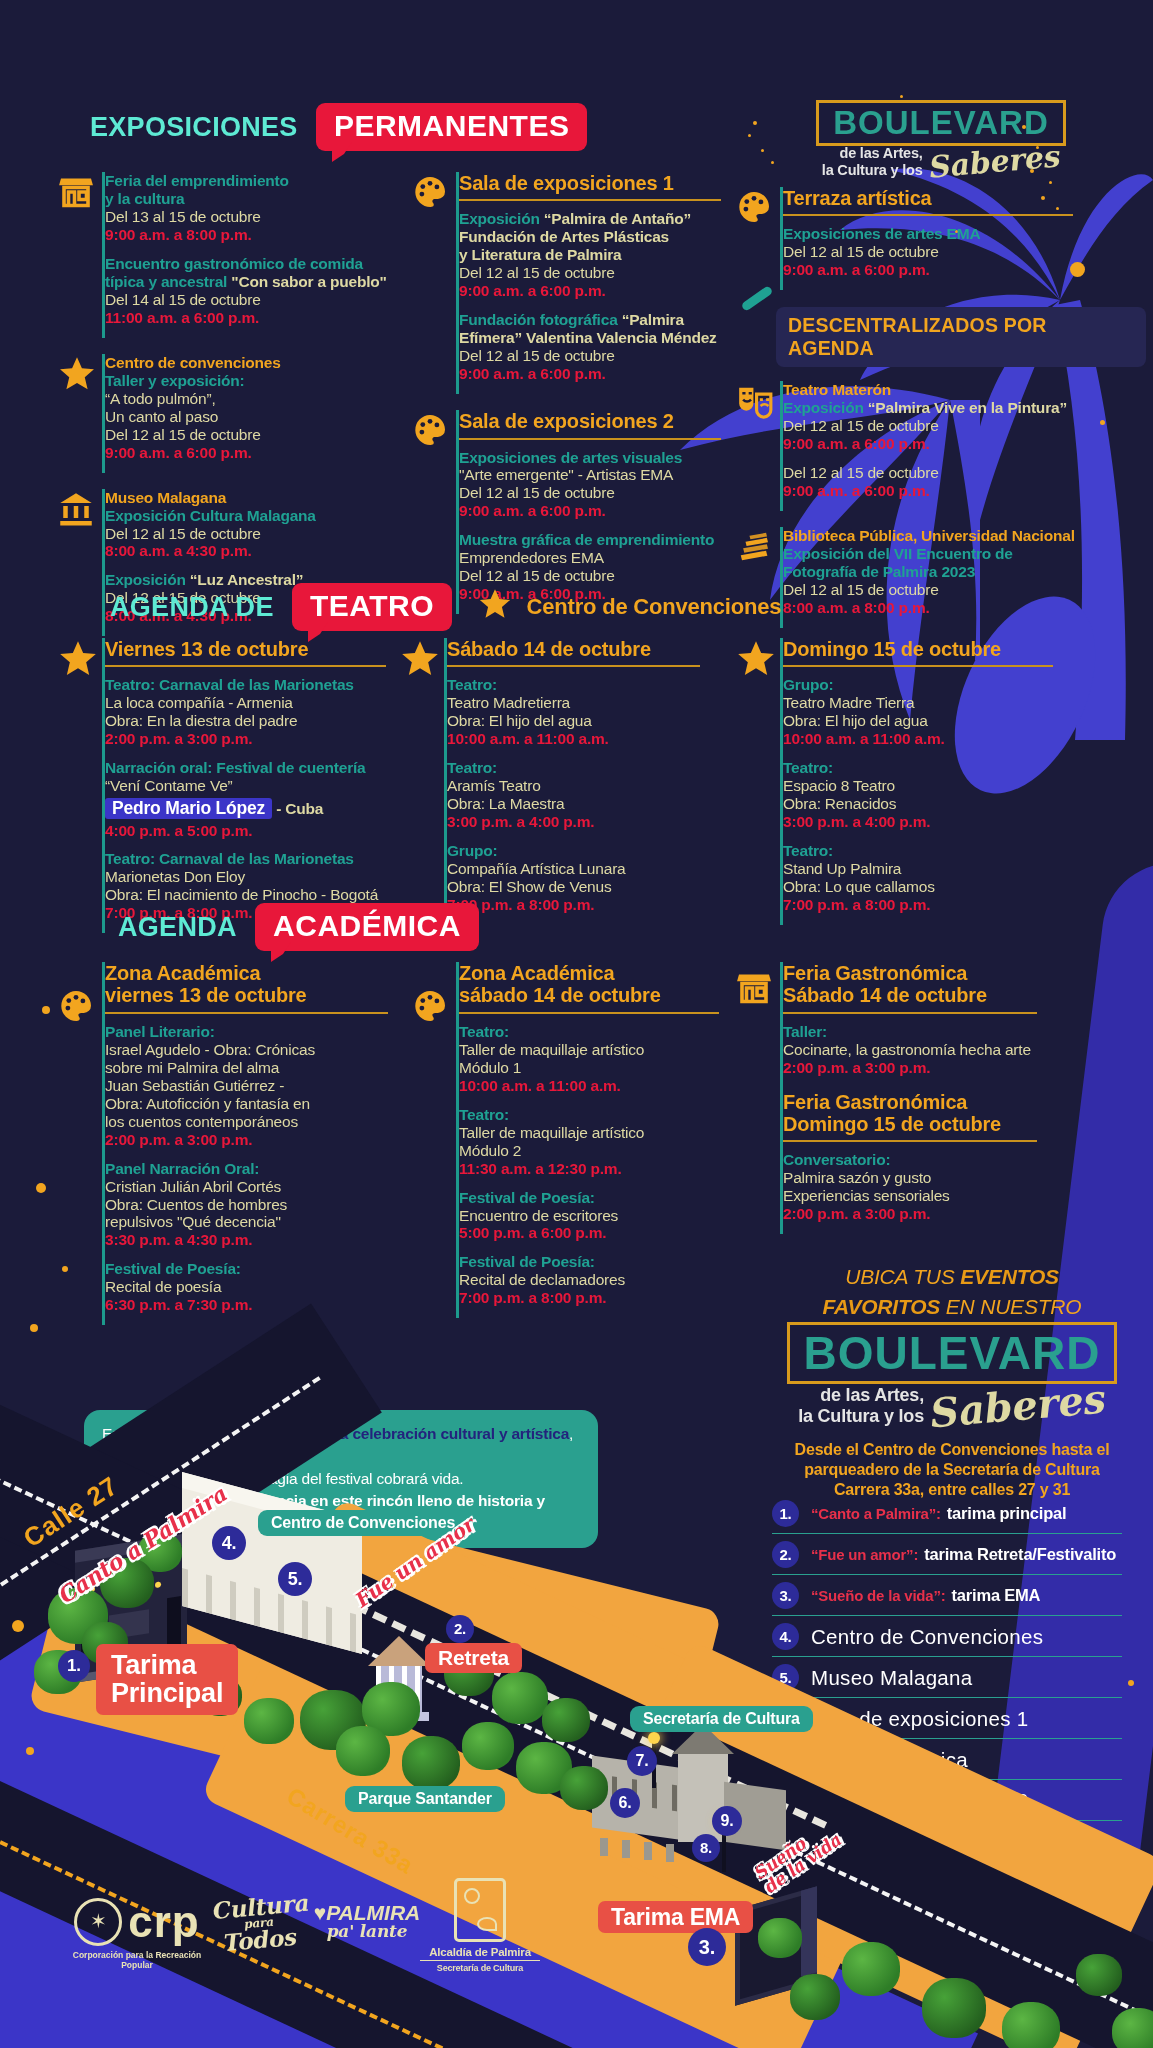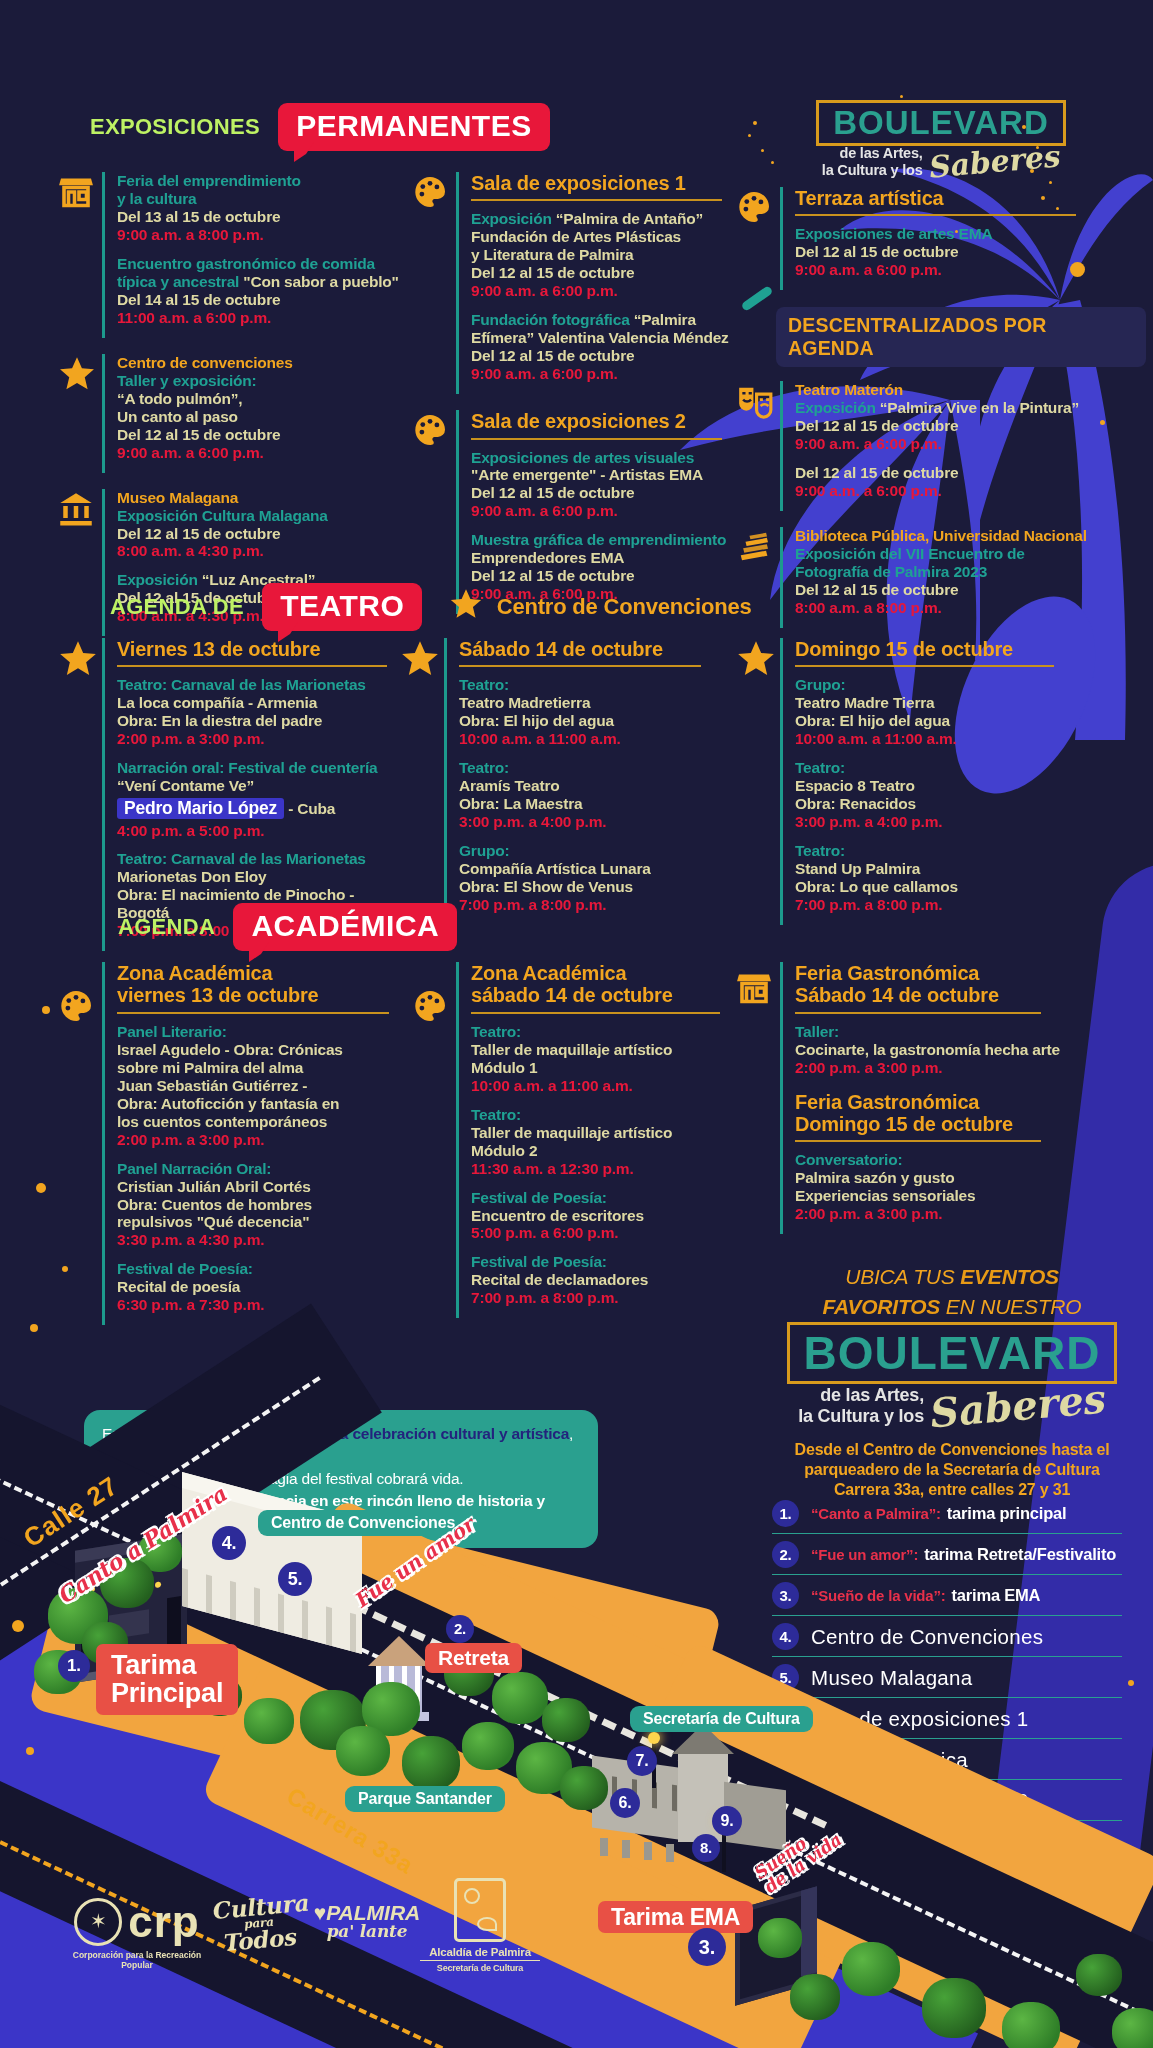--- a/index.html
+++ b/index.html
@@ -6,39 +6,39 @@
   .poster{position:relative;width:1153px;height:2048px;margin:0 auto;background:#1b1b3a;overflow:hidden;
           font-family:"Liberation Sans",sans-serif;letter-spacing:-0.2px;}
   .abs{position:absolute;}
   
   .palm{position:absolute;z-index:0;}
   .band{position:absolute;z-index:0;background:#332ca8;border-radius:70px;}
   .dot{position:absolute;border-radius:50%;background:#f2a51f;z-index:1;}
   .stroke{position:absolute;background:#1fa193;border-radius:6px;z-index:1;}
   
   .hrow{position:absolute;z-index:3;white-space:nowrap;}
-  .h-plain{display:inline-block;vertical-align:middle;color:#bef264;font-weight:800;font-size:22px;letter-spacing:.3px;}
+  .h-plain{display:inline-block;vertical-align:middle;color:#5eead4;font-weight:800;font-size:27px;letter-spacing:.3px;}
   .h-box{display:inline-block;vertical-align:middle;position:relative;background:#e8173a;color:#fff;font-weight:800;
          font-size:30px;padding:6px 18px 8px;border-radius:9px;margin-left:14px;letter-spacing:.5px;}
   .h-box::after{content:"";position:absolute;left:16px;bottom:-11px;width:0;height:0;
                 border:8px solid transparent;border-top:12px solid #e8173a;border-left:12px solid #e8173a;}
   .h-star{display:inline-block;vertical-align:middle;margin:0 10px 0 22px;}
   .h-venue{display:inline-block;vertical-align:middle;color:#f2a51f;font-weight:800;font-size:22px;}
   
   .col{position:absolute;z-index:3;}
   .group{display:flex;margin-bottom:16px;}
   .gicon{flex:0 0 44px;width:44px;padding-top:2px;}
-  .gbody{border-left:3px solid #1d9a8d;padding-left:12px;flex:1;}
+  .gbody{border-left:3px solid #1d9a8d;flex:1;}
   .coltitle{color:#f2a51f;font-weight:800;font-size:20px;white-space:pre-line;line-height:1.12;}
   .rule{height:2px;background:#c9921e;margin:5px 0 9px;width:92%;}
   .ev{margin-bottom:11px;font-size:15.5px;line-height:1.16;}
   .venue{color:#f2a51f;font-weight:800;}
   .lbl{color:#1fa193;font-weight:700;white-space:pre-line;}
   .sfx{color:#ded9a3;font-weight:700;white-space:pre-line;}
-  .lines{color:#ded9a3;font-weight:700;white-space:pre-line;}
+  .lines{color:#ded9a3;font-weight:400;white-space:pre-line;}
   .time{color:#e8173a;font-weight:800;}
   .hl{background:#3b35c8;color:#fff;font-weight:800;padding:0 7px 1px;border-radius:3px;font-size:17.5px;}
   
   .blv{text-align:center;z-index:3;}
   .blv-box{display:inline-block;border:3px solid #d99b1d;padding:1px 14px;background:transparent;}
   .blv-title{color:#2aa08f;font-weight:800;font-size:33px;letter-spacing:1px;}
   .blv-sub{display:flex;justify-content:center;align-items:center;margin-top:-2px;}
   .blv-l1,.blv-l2{color:#e5e5e5;font-weight:800;font-size:14.5px;line-height:1.15;text-align:right;}
   .blv-script{color:#ded9a3;font-weight:700;font-style:italic;font-family:"DejaVu Serif",serif;
               font-size:30px;margin-left:6px;transform:rotate(-5deg);}

